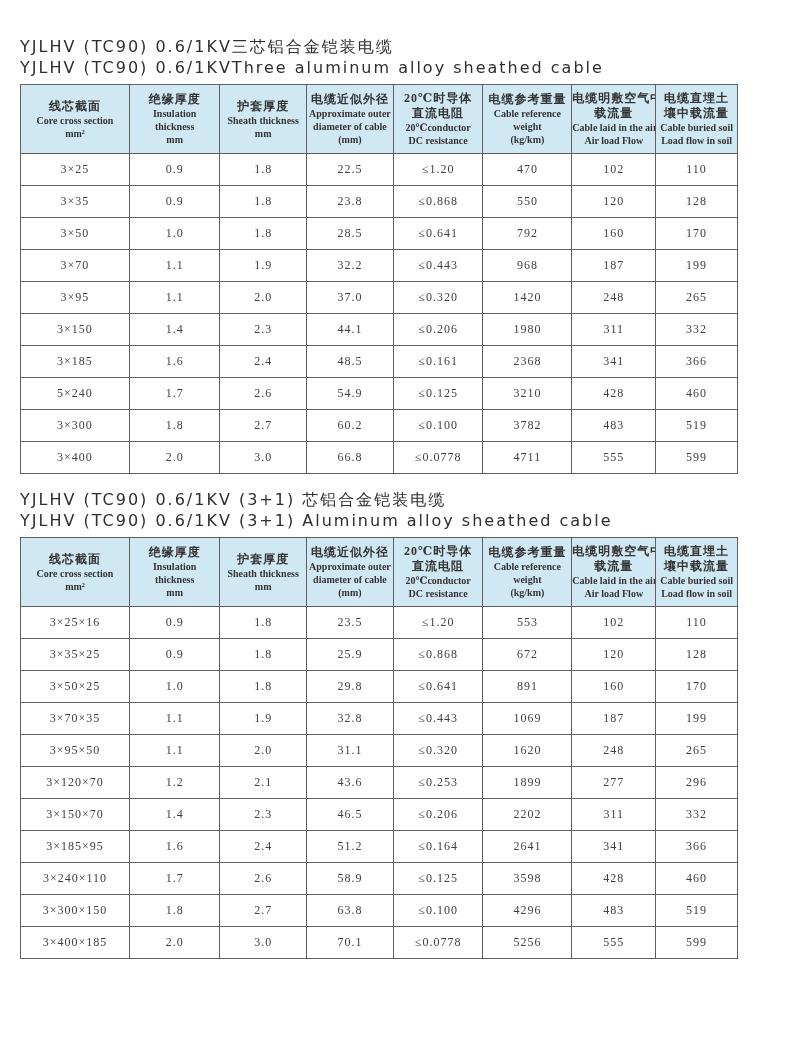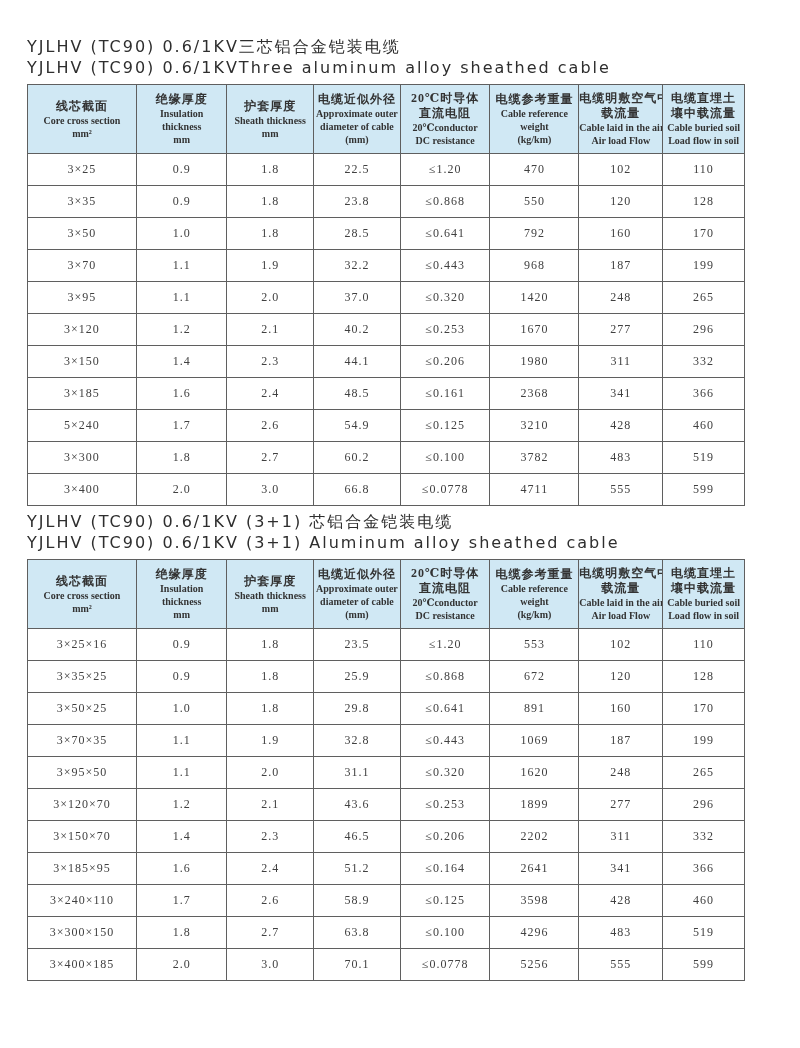--- a/index.html
+++ b/index.html
@@ -10,21 +10,21 @@
   }
   *{box-sizing:border-box;}
   html,body{margin:0;padding:0;}
   body{
     width:800px;height:1048px;
     background:#ffffff;
     font-family:"Liberation Serif","DejaVu Serif",serif;
     color:var(--cell-text);
     overflow:hidden;
   }
-  .page{padding:36px 40px 0 27px;}
+  .page{padding:36px 40px 0 20px;}
   .section-title{margin:0;}
   .title-line{
     font-family:"DejaVu Sans","Liberation Sans",sans-serif;
     font-size:16px;
     font-weight:400;
     letter-spacing:2px;
     line-height:21px;
     color:var(--title-text);
     white-space:nowrap;
   }
@@ -58,21 +58,21 @@
     font-size:10px;
     letter-spacing:0px;
     line-height:13px;
   }
   table.spec td{
     height:32px;
     font-size:12px;
     letter-spacing:1px;
     color:var(--cell-text);
   }
-  .section-2{margin-top:5px;}
+  .section-2{margin-top:15px;}
 </style>
 </head>
 <body>
 
 <div class="page">
 
   <section class="section-1">
     <div class="section-title">
       <div class="title-line">YJLHV (TC90) 0.6/1KV三芯铝合金铠装电缆</div>
       <div class="title-line">YJLHV (TC90) 0.6/1KVThree aluminum alloy sheathed cable</div>
@@ -183,30 +183,20 @@
             <td>3×95</td>
             <td>1.1</td>
             <td>2.0</td>
             <td>37.0</td>
             <td>≤0.320</td>
             <td>1420</td>
             <td>248</td>
             <td>265</td>
           </tr>
           <tr>
-            <td>3×120</td>
-            <td>1.2</td>
-            <td>2.1</td>
-            <td>40.2</td>
-            <td>≤0.253</td>
-            <td>1670</td>
-            <td>277</td>
-            <td>296</td>
-          </tr>
-          <tr>
             <td>3×150</td>
             <td>1.4</td>
             <td>2.3</td>
             <td>44.1</td>
             <td>≤0.206</td>
             <td>1980</td>
             <td>311</td>
             <td>332</td>
           </tr>
           <tr>

